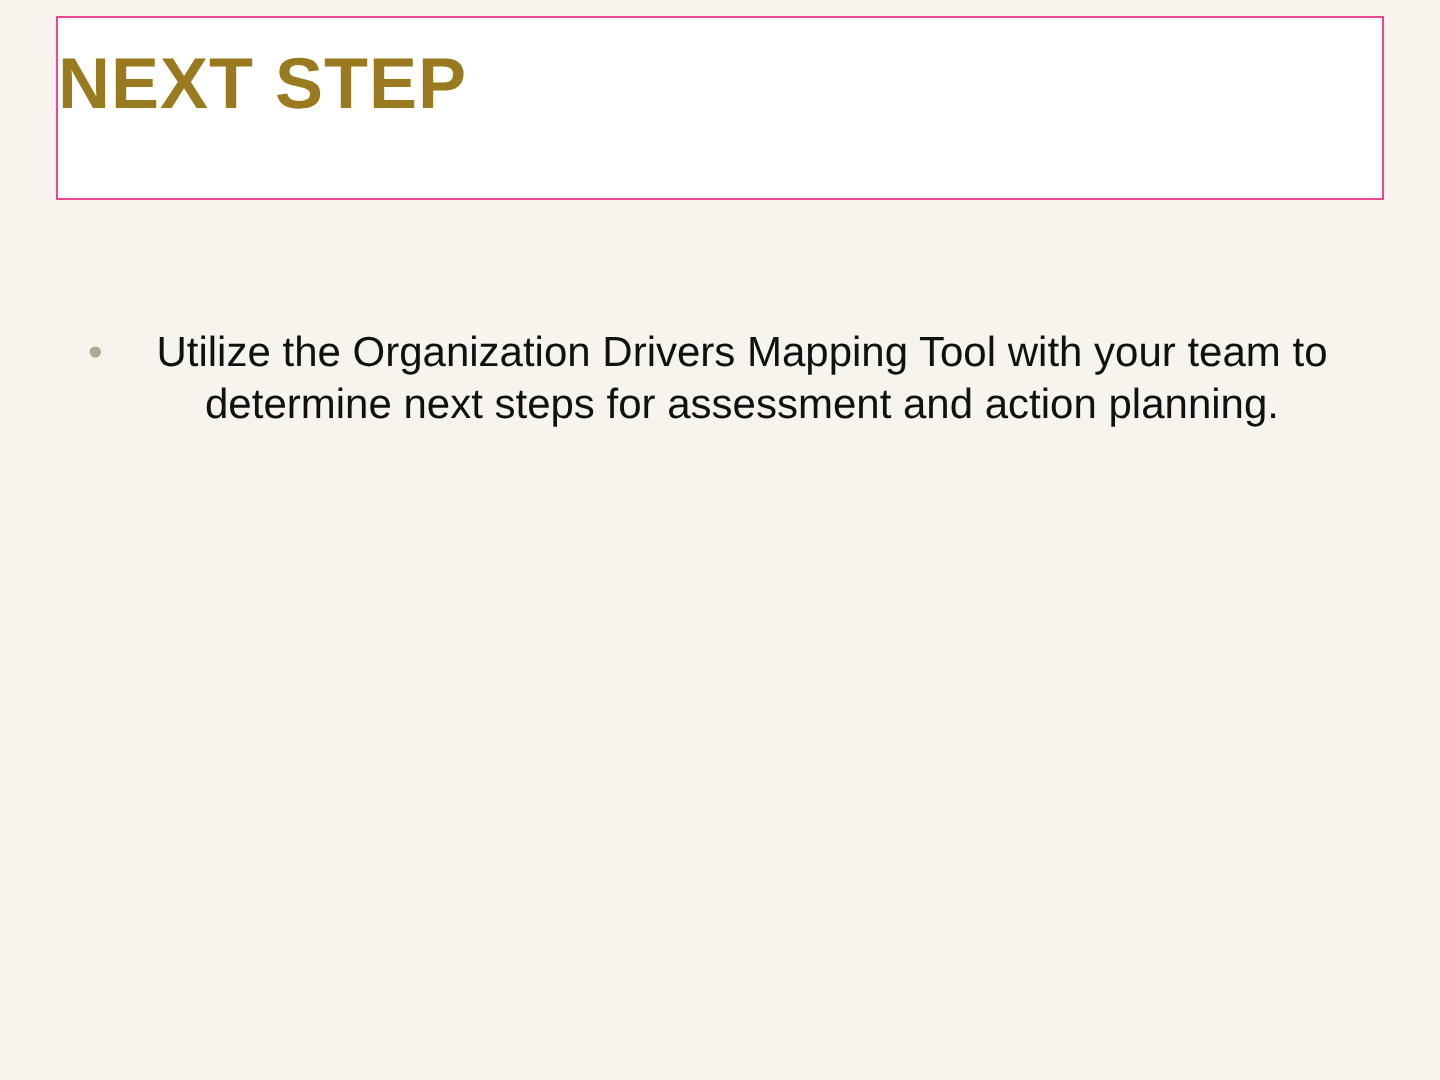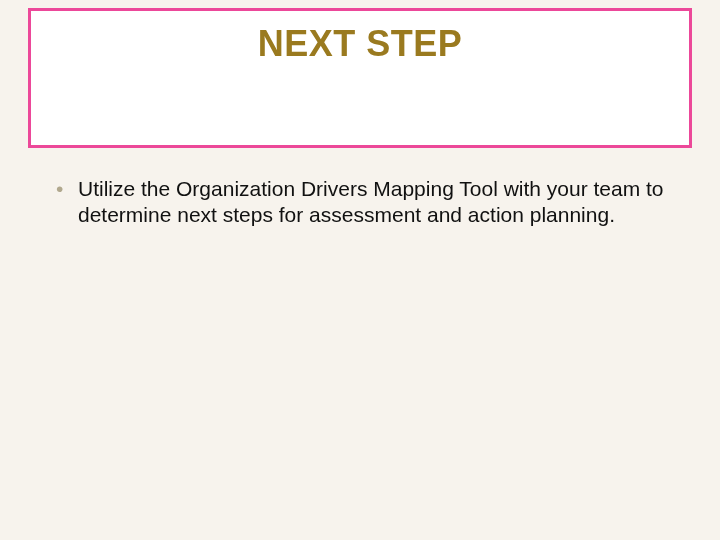--- a/index.html
+++ b/index.html
@@ -15,45 +15,46 @@
     position: relative;
     width: 720px;
     height: 540px;
     box-sizing: border-box;
   }
   .title-box {
     position: absolute;
     top: 8px;
     left: 28px;
     width: 664px;
-    height: 140px;
+    height: 92px;
     background: #ffffff;
-    border: 3px solid #ec4899;
+    border: 1px solid #ec4899;
     box-sizing: border-box;
     display: flex;
     align-items: flex-start;
-    justify-content: center;
+    justify-content: flex-start;
     padding-top: 12px;
   }
   .title-text {
     font-size: 36px;
     font-weight: bold;
     color: #9a7a1f;
     letter-spacing: 0.5px;
   }
   .body-area {
     position: absolute;
     top: 160px;
     left: 36px;
     right: 40px;
   }
   ul.bullets {
     list-style: none;
-    margin: 16px;
+    margin: 4px;
     padding: 0;
+    text-align: center;
   }
   ul.bullets li {
     position: relative;
     padding-left: 26px;
     font-size: 21px;
     line-height: 1.25;
     color: #111111;
   }
   ul.bullets li::before {
     content: "•";

